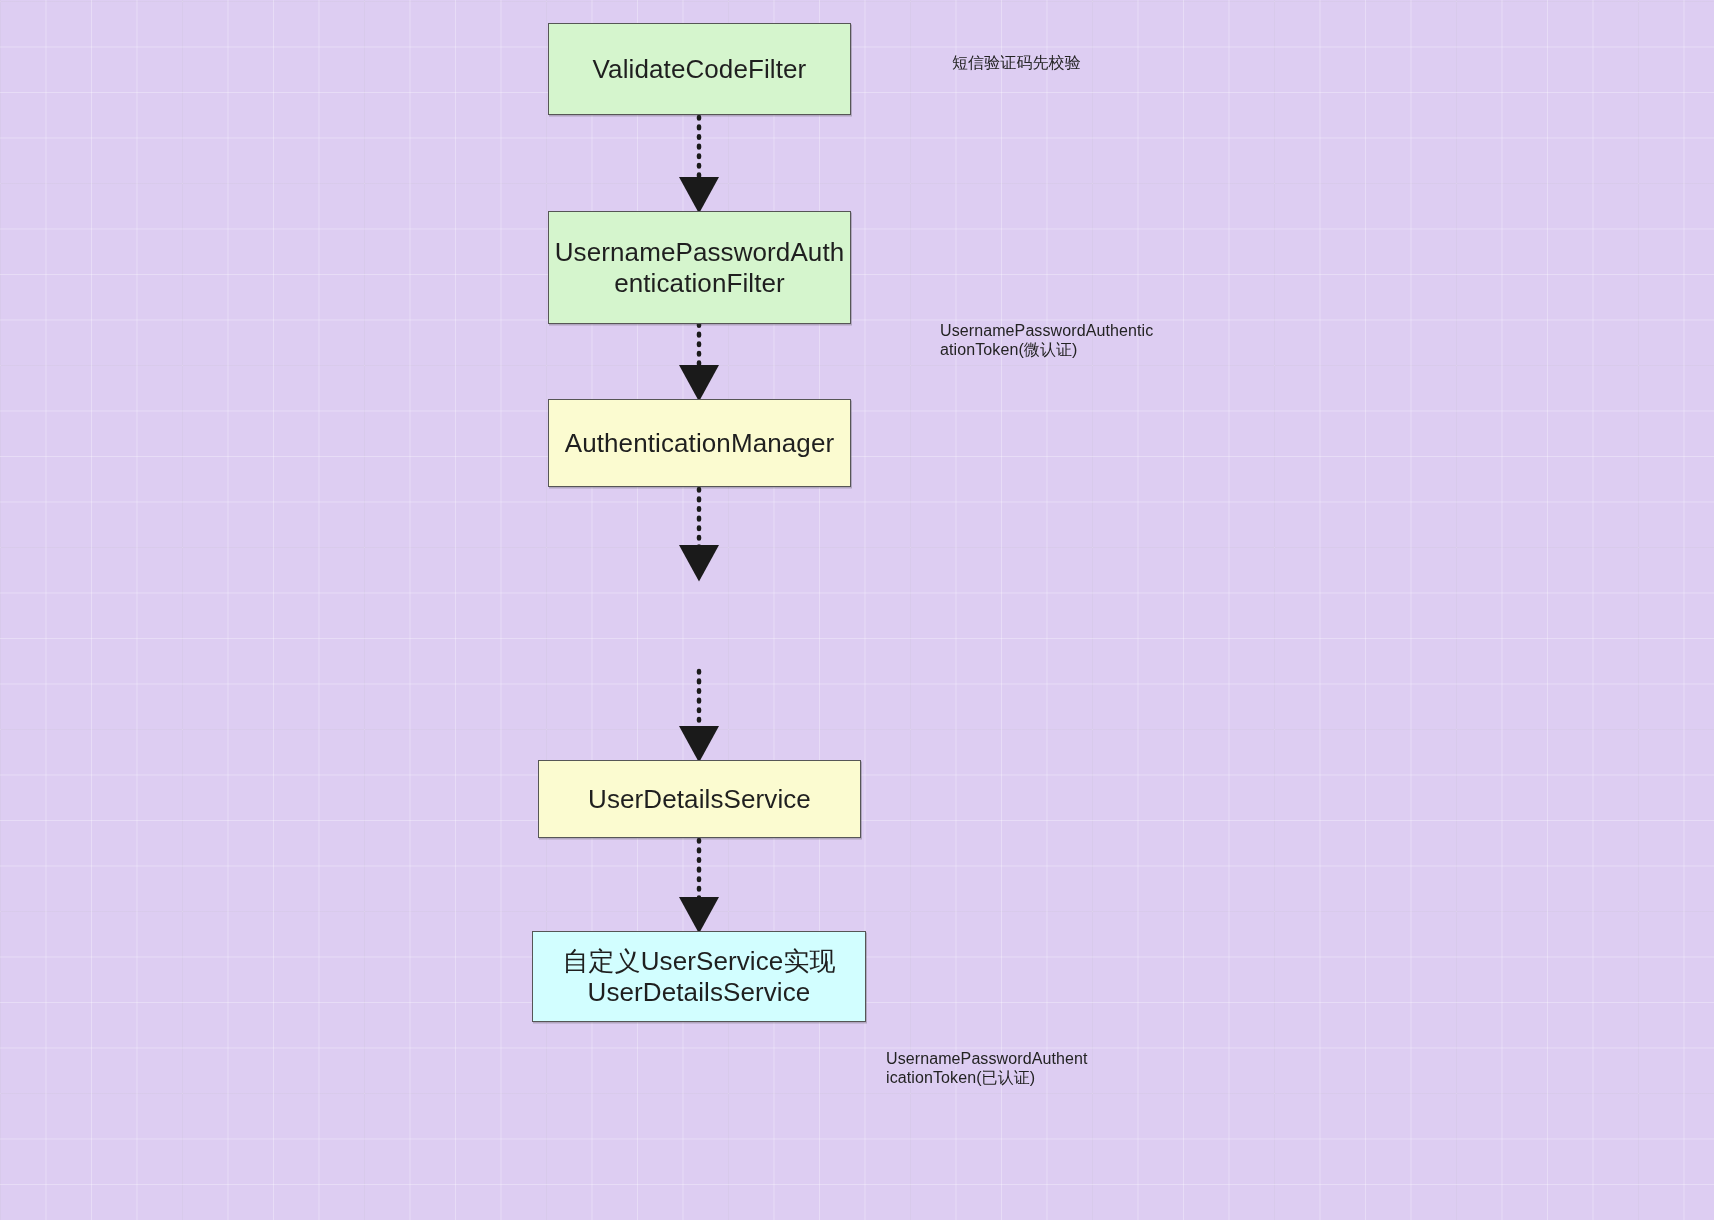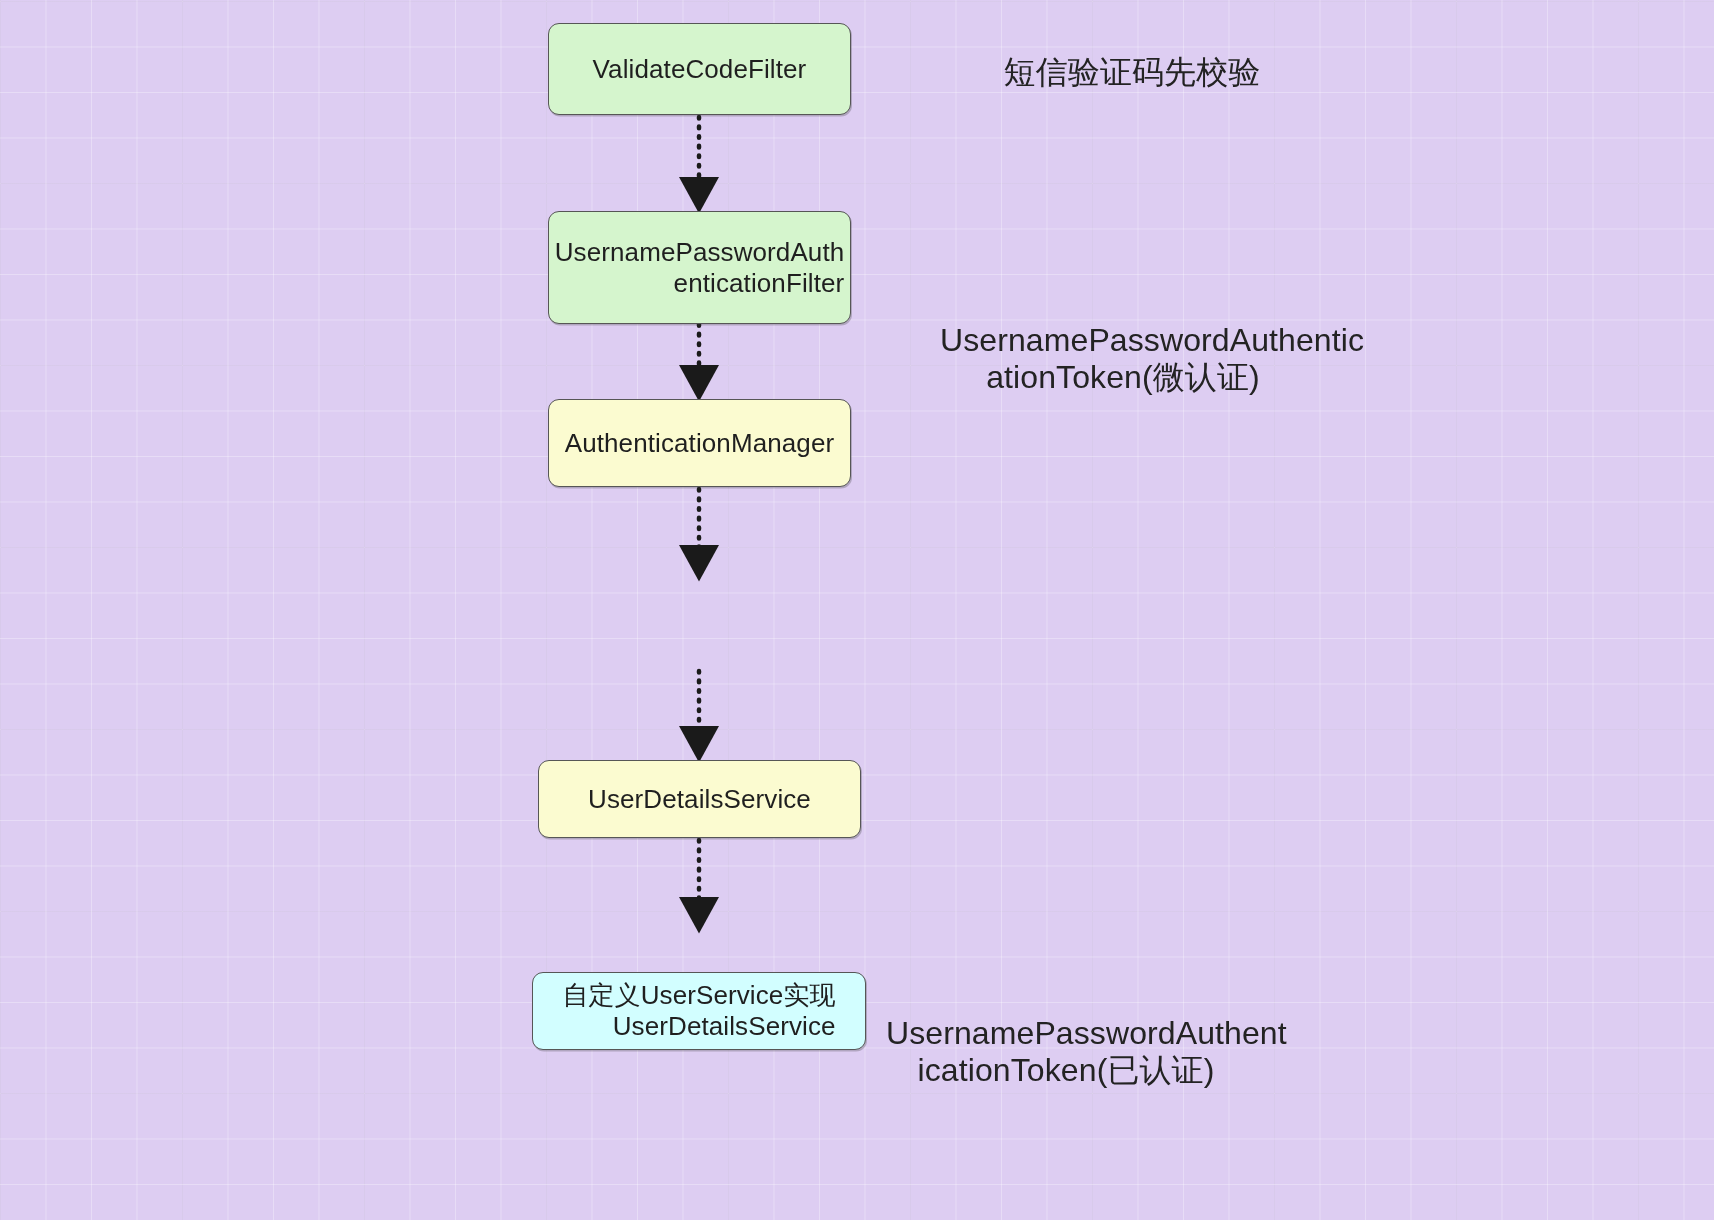--- a/index.html
+++ b/index.html
@@ -38,47 +38,46 @@
     top: 0;
     width: 1714px;
     height: 1220px;
     pointer-events: none;
   }
 
   .node {
     position: absolute;
     box-sizing: border-box;
     border: 1.6px solid #565656;
-    border-radius: 11px;
+    border-radius: 0;
     display: flex;
     align-items: center;
     justify-content: center;
-    text-align: right;
+    text-align: center;
     color: #1f1f1f;
     font-size: 26px;
     line-height: 1.18;
     letter-spacing: 0.1px;
     box-shadow: 1px 1.5px 0 rgba(60,60,60,0.28);
   }
 
   .node-green { background: #d5f5cd; }
   .node-yellow { background: #fbfbd0; }
   .node-cyan  { background: #d2feff; }
 
   .node-label {
     white-space: pre-line;
     padding: 0 10px;
   }
 
   .annotation {
     position: absolute;
     color: #232323;
-    font-size: 32px;
+    font-size: 16px;
     line-height: 1.16;
-    text-align: center;
     white-space: pre-line;
     letter-spacing: 0.1px;
   }
 </style>
 </head>
 <body>
 
 <div id="canvas">
 
   <svg class="edge-layer" width="1714" height="1220" viewBox="0 0 1714 1220">
@@ -116,26 +115,26 @@
 
   <div class="node node-yellow" style="left:548px; top:399px; width:303px; height:88px;">
     <span class="node-label">AuthenticationManager</span>
   </div>
 
 
   <div class="node node-yellow" style="left:538px; top:760px; width:323px; height:78px;">
     <span class="node-label">UserDetailsService</span>
   </div>
 
-  <div class="node node-cyan" style="left:532px; top:931px; width:334px; height:78px;margin-top:41px;">
+  <div class="node node-cyan" style="left:532px; top:931px; width:334px; height:91px;">
     <span class="node-label">自定义UserService实现
 UserDetailsService</span>
   </div>
 
   <div class="annotation" style="left:952px; top:54px; width:360px;">短信验证码先校验</div>
 
   <div class="annotation" style="left:940px; top:322px; width:366px;">UsernamePasswordAuthentic
 ationToken(微认证)</div>
 
-  <div class="annotation" style="left:886px; top:1015px; width:360px;">UsernamePasswordAuthent
+  <div class="annotation" style="left:886px; top:1050px; width:360px;">UsernamePasswordAuthent
 icationToken(已认证)</div>
 
 </div>
 
 </body></html>

